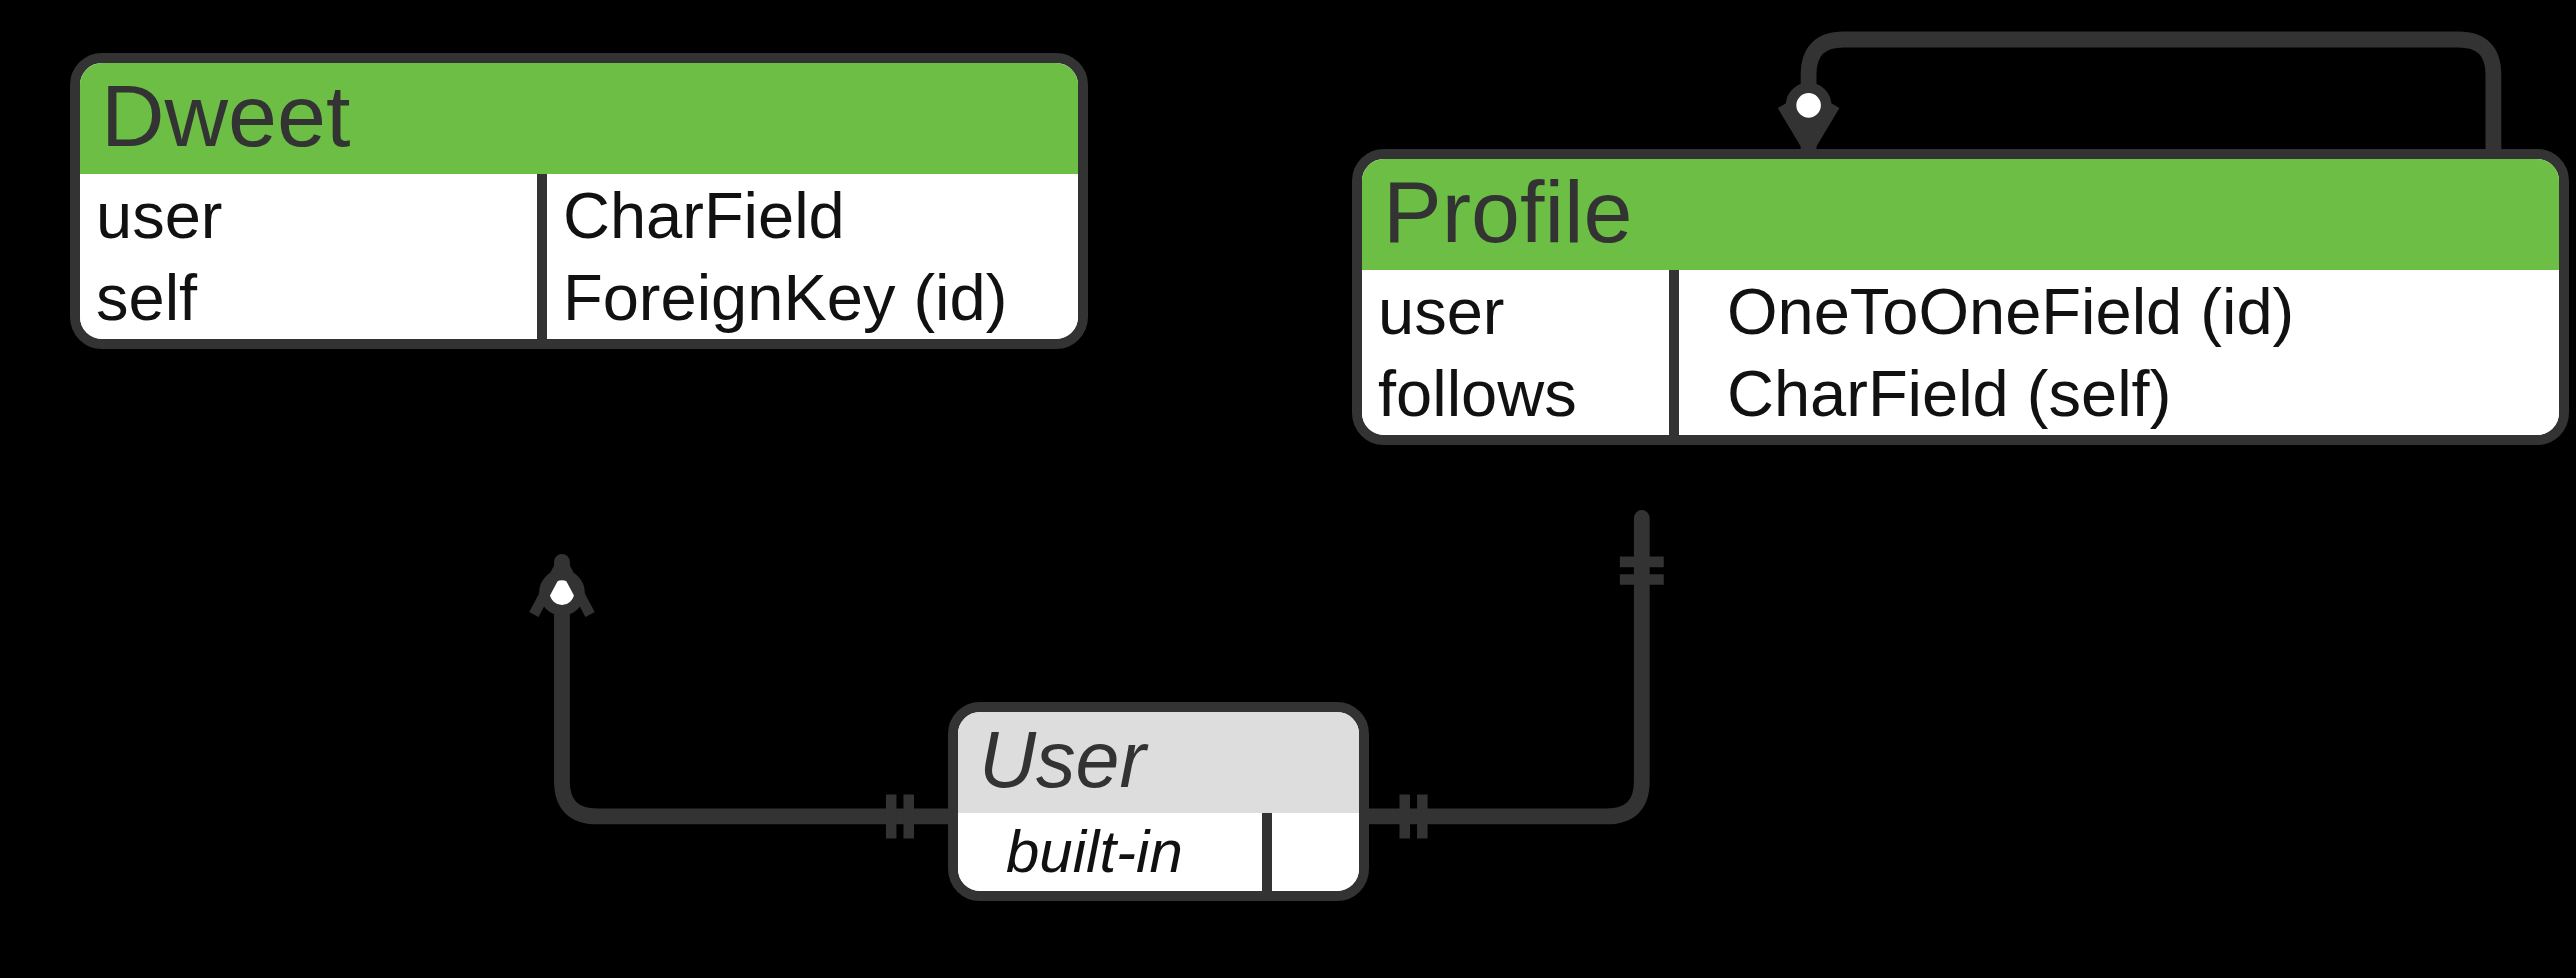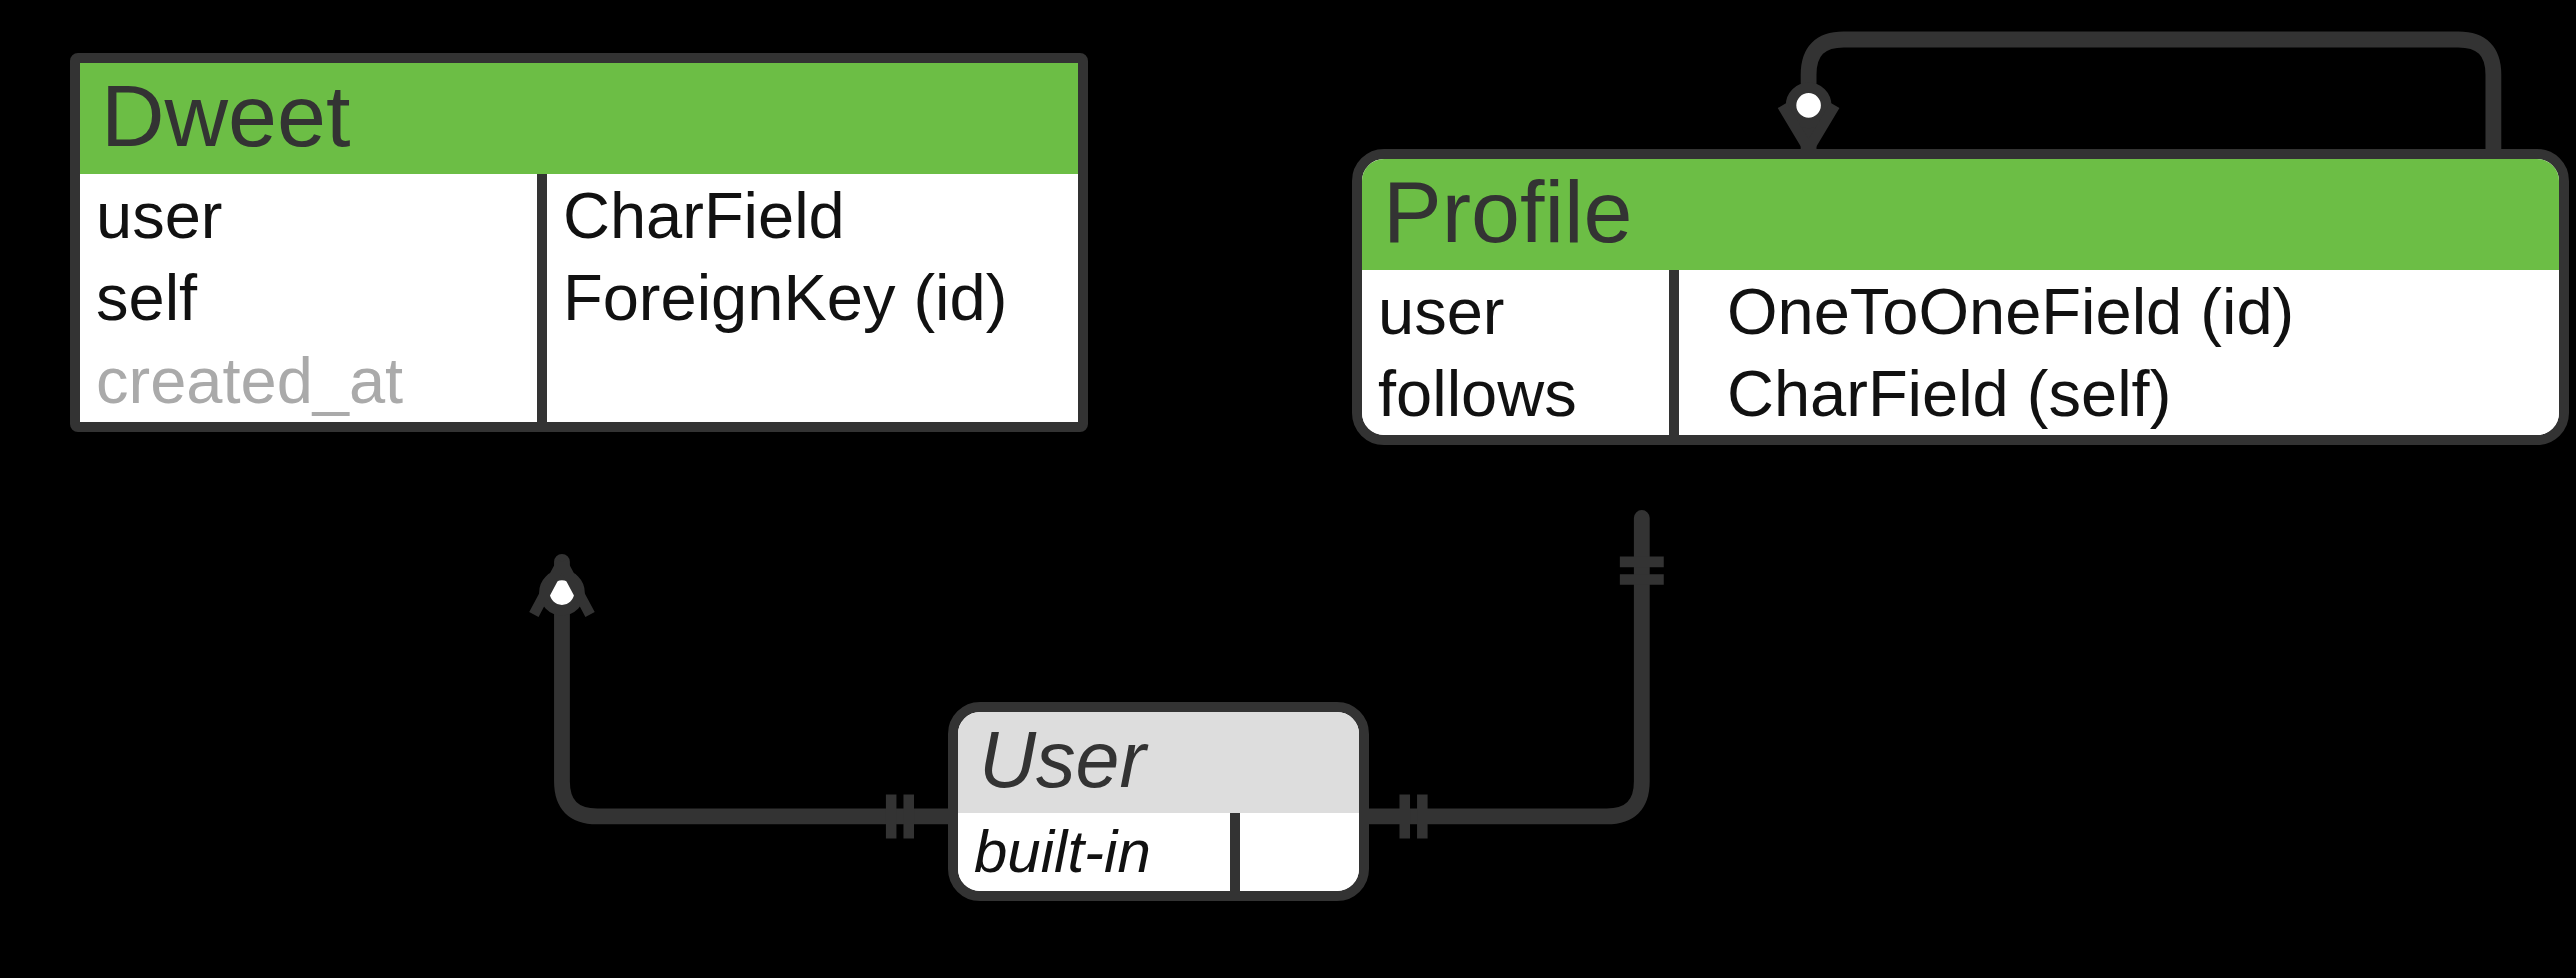--- a/index.html
+++ b/index.html
@@ -98,27 +98,26 @@
       <path d="M 2060 170 L 2060 85 Q 2060 45 2100 45 L 2800 45 Q 2840 45 2840 85 L 2840 410 L 2700 410" fill="none" stroke="#333" stroke-width="18" stroke-linecap="round"></path>
 
       <circle cx="2060" cy="120" r="20" fill="#fff" stroke="#333" stroke-width="12"></circle>
       <path d="M 2060 170 L 2030 120 M 2060 170 L 2090 120" fill="none" stroke="#333" stroke-width="12"></path>
 
       <circle cx="2770" cy="410" r="20" fill="#fff" stroke="#333" stroke-width="12"></circle>
       <path d="M 2700 410 L 2760 378 M 2700 410 L 2760 442" fill="none" stroke="#333" stroke-width="12"></path>
     </g>
   </svg>
 
-  <div class="entity" style="left:70px; top:53px; width:1018px;border-radius:8px;">
+  <div class="entity" style="left:70px; top:53px; width:1018px;">
     <div class="entity-header green">Dweet</div>
     <div class="entity-body">
       <div class="col left" style="width:457px;">
         <div class="cell">user</div>
         <div class="cell">self</div>
-        <div class="cell muted">created_at</div>
       </div>
       <div class="col" style="flex:1;">
         <div class="cell">CharField</div>
         <div class="cell">ForeignKey (id)</div>
       </div>
     </div>
   </div>
 
   <div class="entity" style="left:1352px; top:149px; width:1217px;">
     <div class="entity-header green">Profile</div>
@@ -130,21 +129,21 @@
       <div class="col" style="flex:1;padding-left:32px;">
         <div class="cell">OneToOneField (id)</div>
         <div class="cell">CharField (self)</div>
       </div>
     </div>
   </div>
 
   <div class="entity" style="left:948px; top:702px; width:421px;">
     <div class="entity-header grey" style="font-size:79px;">User</div>
     <div class="entity-body">
-      <div class="col left" style="width:272px;">
+      <div class="col left" style="width:272px;padding-left:32px;">
         <div class="cell italic" style="font-size:60px;">built-in</div>
       </div>
       <div class="col" style="flex:1;">
         <div class="cell" style="font-size:60px; min-height:60px;"></div>
       </div>
     </div>
   </div>
 
 </div>
 

